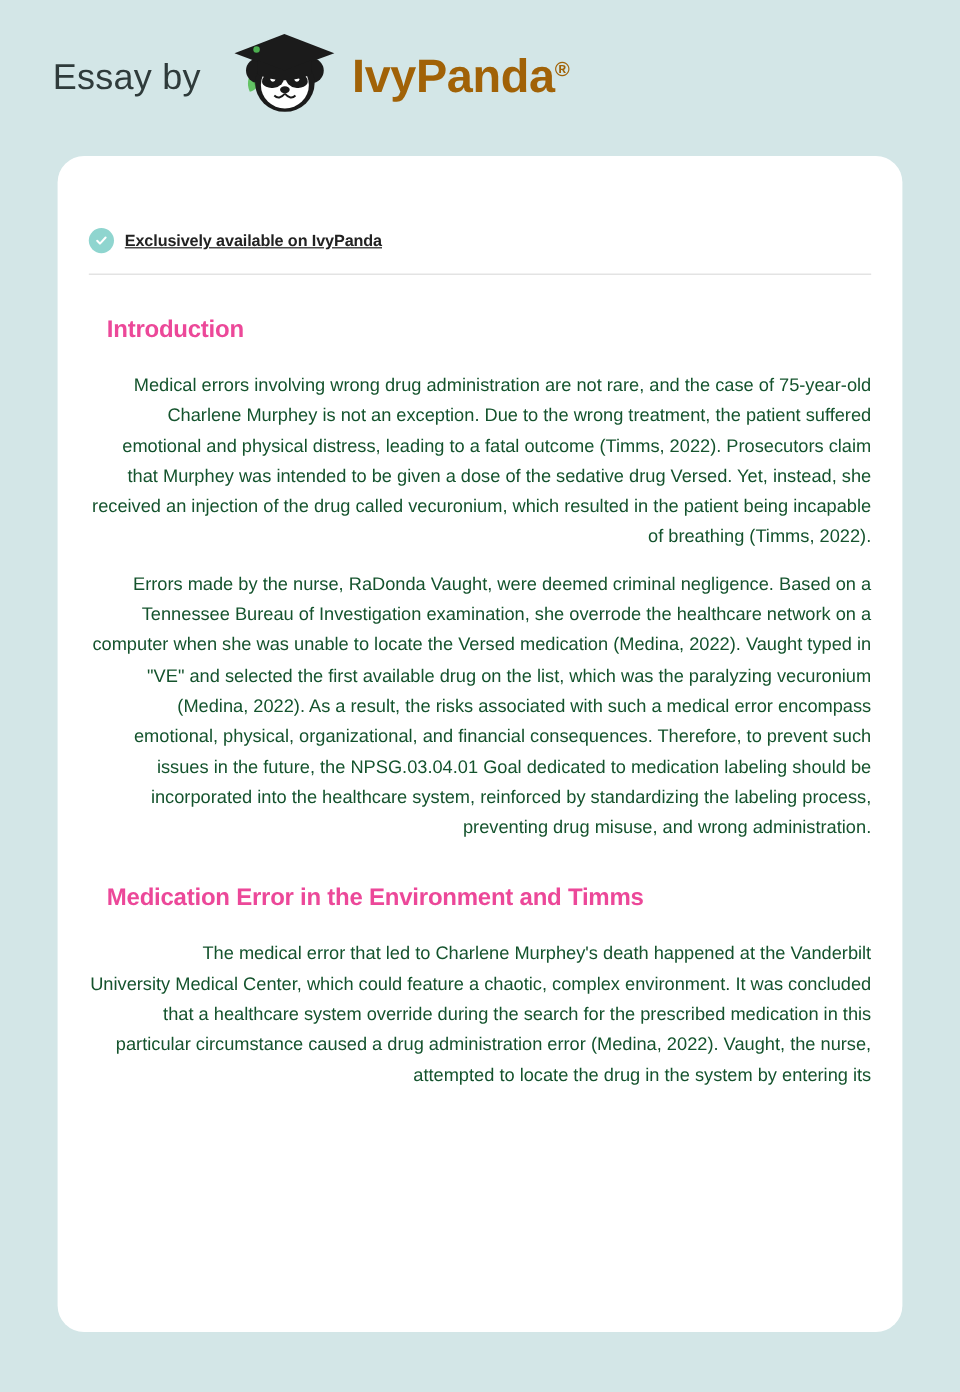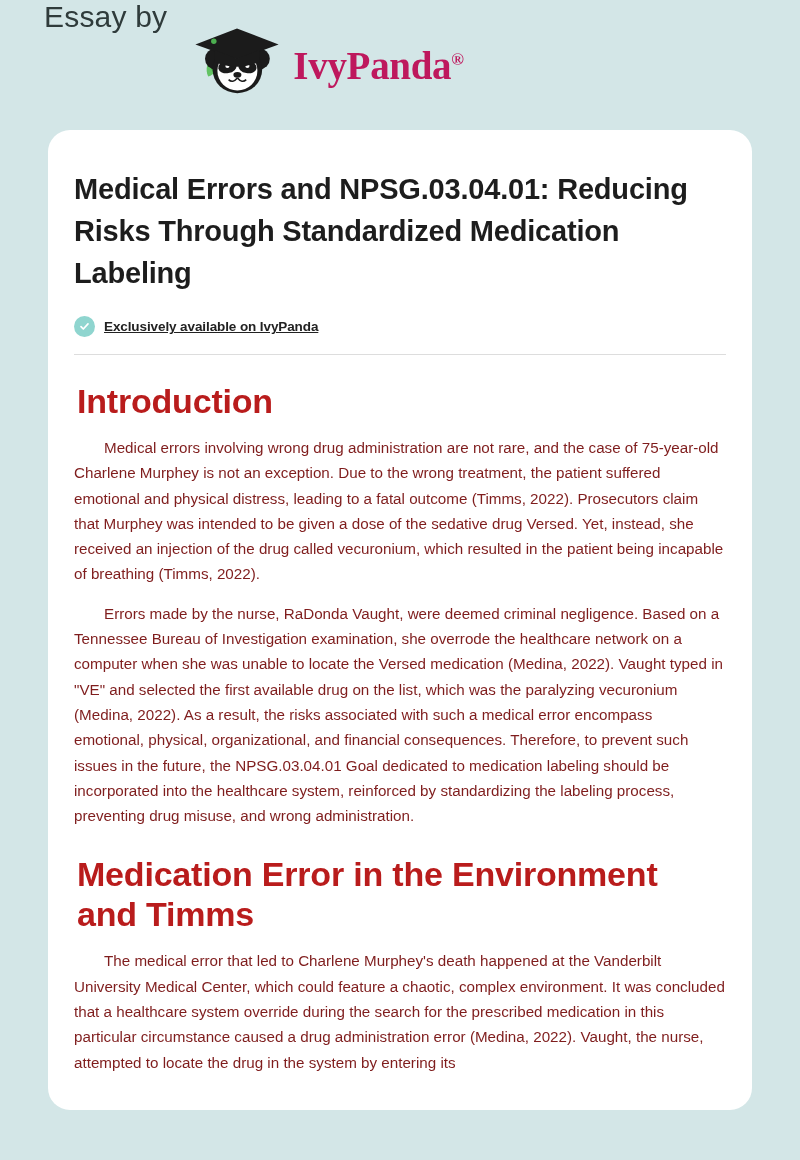--- a/index.html
+++ b/index.html
@@ -15,20 +15,21 @@
   }
   .page {
     position: relative;
     width: 800px;
     height: 1160px;
   }
 
   
   .site-header {
     display: flex;
+    align-items: center;
     height: 130px;
     padding-left: 44px;
     box-sizing: border-box;
   }
   .essay-by {
     font-size: 30px;
     color: #2f3b3b;
     letter-spacing: 0.2px;
     font-weight: 400;
     white-space: nowrap;
@@ -39,24 +40,24 @@
     margin-left: 22px;
   }
   .panda-logo {
     width: 96px;
     height: 74px;
     display: block;
     margin-right: 8px;
     margin-top: -6px;
   }
   .wordmark {
-    font-family: Liberation Serif, serif;
+    font-family: Liberation Sans, sans-serif;
     font-weight: bold;
     font-size: 39px;
-    color: #be185d;
+    color: #a16207;
     letter-spacing: -0.3px;
     position: relative;
     white-space: nowrap;
   }
   .wordmark .reg {
     font-size: 17px;
     vertical-align: super;
     font-weight: bold;
   }
 
@@ -112,35 +113,35 @@
   }
 
   .divider {
     height: 1px;
     background: #dddddd;
     border: 0;
     margin: 17px 0 0 0;
   }
 
   h2.section-heading {
-    font-size: 34px;
+    font-size: 20px;
     line-height: 40px;
     font-weight: bold;
-    color: #b91c1c;
-    margin: 26px 0 0 3px;
+    color: #ec4899;
+    margin: 26px 0 0 15px;
     letter-spacing: -0.2px;
   }
 
   p.body-par {
     font-size: 15.2px;
     line-height: 25.3px;
-    color: #7f1d1d;
+    color: #14532d;
     margin: 14px 0 0 0;
     text-indent: 30px;
-    text-align: left;
+    text-align: right;
   }
 </style>
 </head>
 <body>
 
 <div class="page">
 
   <div class="site-header">
     <span class="essay-by">Essay by</span>
 
@@ -175,21 +176,20 @@
       </svg>
       <span class="wordmark">
         <span>IvyPanda</span><span class="reg">®</span>
       </span>
     </div>
   </div>
 
   <div class="paper-card">
     <div class="card-inner">
 
-      <h1 class="doc-title">Medical Errors and NPSG.03.04.01: Reducing Risks Through Standardized Medication Labeling</h1>
 
       <div class="exclusive-row">
         <span class="check-badge">
           <svg width="13" height="13" viewBox="0 0 13 13">
             <path d="M3 6.6 L5.3 9 L10 3.9" stroke="#ffffff" stroke-width="1.7" fill="none" stroke-linecap="round" stroke-linejoin="round"></path>
           </svg>
         </span>
         <span class="exclusive-text">Exclusively available on IvyPanda</span>
       </div>
 

